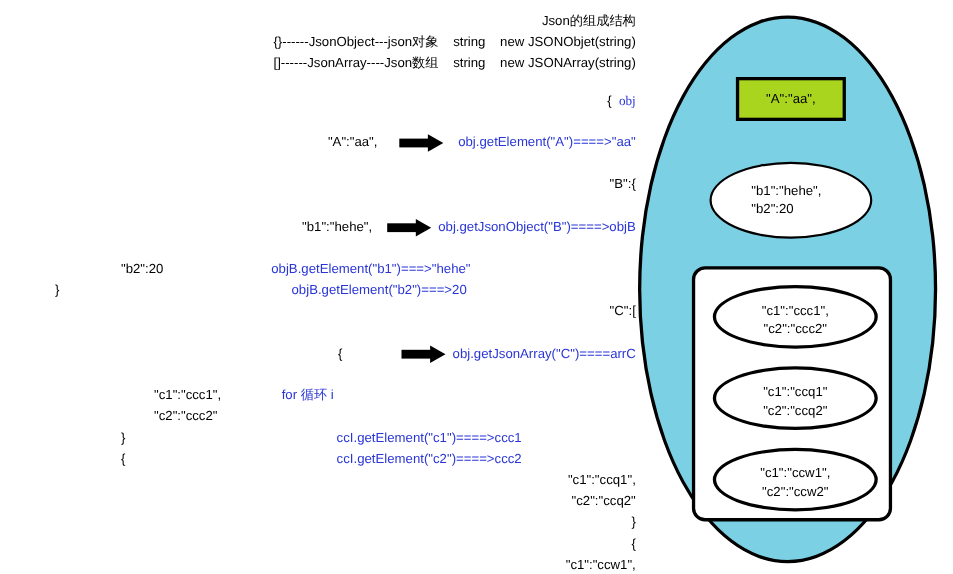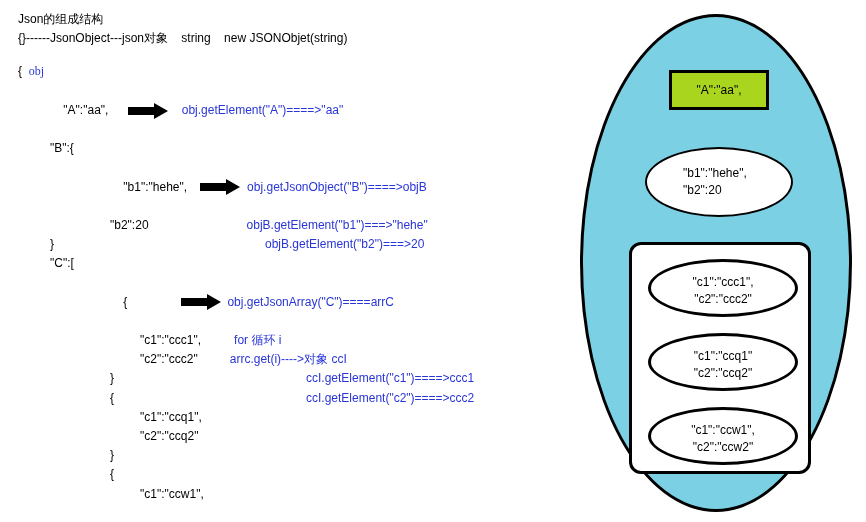--- a/index.html
+++ b/index.html
@@ -12,20 +12,21 @@
     position: relative;
     background: #fff;
     overflow: hidden;
   }
   .left {
     position: absolute;
     left: 18px;
     top: 10px;
     width: 560px;
     line-height: 1.6;
+    text-align: right;
   }
   .blue { color: #2935d6; font-family: Liberation Serif, serif; }
   .arrow {
     display: inline-block;
     width: 40px;
     height: 14px;
     position: relative;
     vertical-align: middle;
   }
   .arrow::before {
@@ -111,20 +112,21 @@
   .ie1 { top: 14px; }
   .ie2 { top: 88px; }
   .ie3 { top: 162px; }
 </style>
 </head>
 <body>
 
 <div class="left">
   <div class="code-line">Json的组成结构</div>
   <div class="code-line">{}------JsonObject---json对象    string    new JSONObjet(string)</div>
+  <div class="code-line">[]------JsonArray----Json数组    string    new JSONArray(string)</div>
 
   <div style="height:14px"></div>
 
   <div class="code-line"><span>{</span>  <span class="blue">obj</span></div>
 
   <div class="code-line indent1">
     <span>"A":"aa",</span>&nbsp;&nbsp;&nbsp;&nbsp;&nbsp;&nbsp;<span class="arrow"></span>&nbsp;&nbsp;&nbsp;&nbsp;<span class="annot">obj.getElement("A")====&gt;"aa"</span>
   </div>
 
   <div class="code-line indent1">"B":{</div>
@@ -141,25 +143,24 @@
     <div class="annot" style="margin-left:211px;">objB.getElement("b2")===&gt;20</div>
   </div>
 
   <div class="code-line indent1">"C":[</div>
 
   <div class="code-line indent3">
     <span>{</span>&nbsp;&nbsp;&nbsp;&nbsp;&nbsp;&nbsp;&nbsp;&nbsp;&nbsp;&nbsp;&nbsp;&nbsp;&nbsp;&nbsp;&nbsp;&nbsp;<span class="arrow"></span>&nbsp;&nbsp;<span class="annot">obj.getJsonArray("C")====arrC</span>
   </div>
   <div style="display:flex;">
     <div class="code-line indent4" style="flex:0 0 auto;">"c1":"ccc1",</div>
-    <div class="annot" style="margin-left:33px;">for    循环   i</div>
+    <div class="annot" style="margin-left:55px;">for    循环   i</div>
   </div>
   <div style="display:flex;">
     <div class="code-line indent4" style="flex:0 0 auto;">"c2":"ccc2"</div>
-    <div class="annot" style="margin-left:32px;">arrc.get(i)----&gt;对象   ccI</div>
   </div>
   <div style="display:flex;">
     <div class="code-line indent3" style="flex:0 0 auto;">}</div>
     <div class="annot" style="margin-left:192px;">ccI.getElement("c1")====&gt;ccc1</div>
   </div>
   <div style="display:flex;">
     <div class="code-line indent3" style="flex:0 0 auto;">{</div>
     <div class="annot" style="margin-left:192px;">ccI.getElement("c2")====&gt;ccc2</div>
   </div>
   <div class="code-line indent4">"c1":"ccq1",</div>

